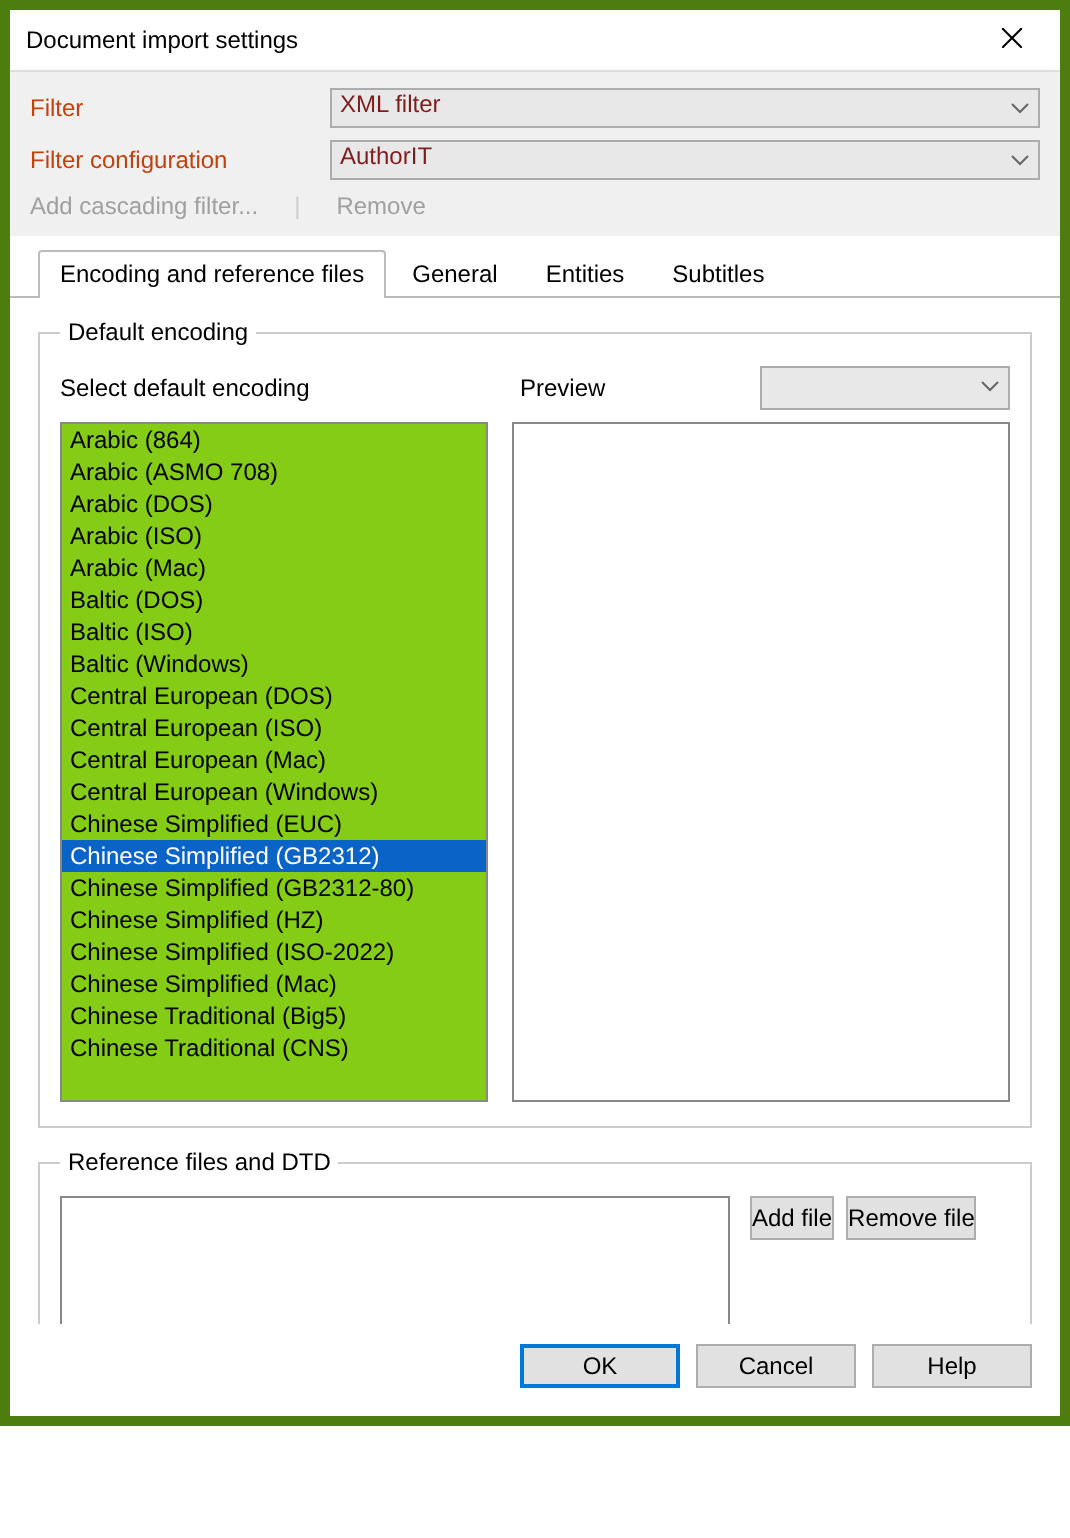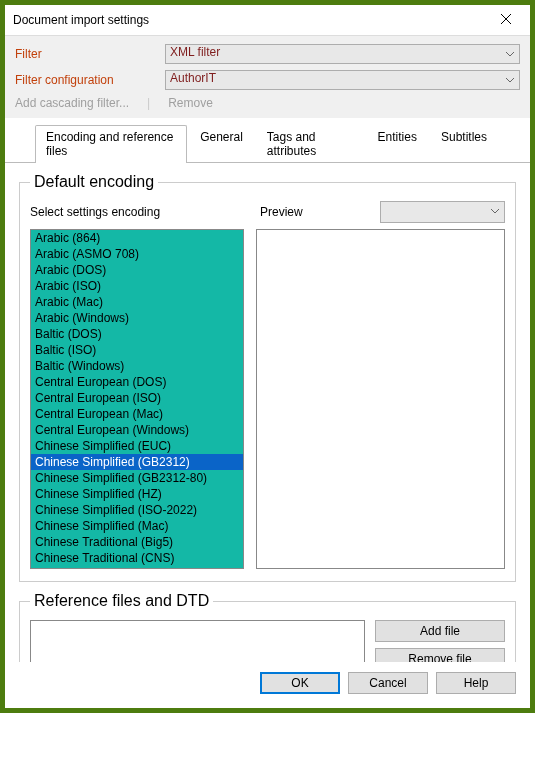--- a/index.html
+++ b/index.html
@@ -9,39 +9,39 @@
   .close-btn{width:32px;height:24px;display:flex;align-items:center;justify-content:center;cursor:default}
   .close-btn svg{width:10px;height:10px;stroke:#000;stroke-width:1}
   .filter-area{background:#f0f0f0;padding:8px 10px 4px 10px}
   .row{display:flex;align-items:center;margin-bottom:6px}
   .row .lbl{width:150px;color:#c2410c}
   .combo{flex:1;height:20px;border:1px solid #adadad;background:#e8e8e8;color:#7f1d1d;display:flex;padding:0 4px;box-sizing:border-box;position:relative}
   .combo .chev{position:absolute;right:4px;top:3px}
   .chev svg{width:10px;height:10px;stroke:#666;fill:none;stroke-width:1}
   .link-row{display:flex;gap:18px;margin-top:0;color:#a0a0a0;padding-bottom:4px}
   .link-row span{cursor:default}
-  .tabs{display:flex;padding:0 30px;margin-top:6px;border-bottom:1px solid #bbb}
+  .tabs{display:flex;align-items:flex-end;padding:0 14px;margin-top:6px;border-bottom:1px solid #bbb}
   .tab{padding:4px 10px 5px 10px;border:1px solid transparent;border-bottom:none;margin-right:2px;position:relative;top:1px;color:#000;cursor:default}
   .tab.active{border-color:#bbb;background:#fff;border-top-left-radius:2px;border-top-right-radius:2px}
   .tab-body{flex:1;padding:10px 14px 8px 14px;overflow:hidden;display:flex;flex-direction:column}
   fieldset{border:1px solid #ccc;margin:0 0 10px 0;padding:10px 10px 12px 10px}
-  legend{padding:0 4px;font-size:16px}
+  legend{padding:0 4px;font-size:12px}
   .enc-row1{display:flex;align-items:center;margin-bottom:6px}
   .enc-row1 .left{width:220px}
   .enc-row1 .mid{width:120px;margin-left:10px}
   .drop{flex:1;height:20px;border:1px solid #adadad;background:#e8e8e8;position:relative}
   .drop .chev{position:absolute;right:4px;top:3px}
   .enc-row2{display:flex;gap:12px}
-  .listbox{width:214px;height:340px;border:1px solid #888;background:#14b8a6;overflow-y:scroll;box-sizing:border-box}
+  .listbox{width:214px;height:340px;border:1px solid #888;background:#84cc16;overflow-y:scroll;box-sizing:border-box}
   .listbox .item{padding:0 4px;line-height:16px;white-space:nowrap;cursor:default}
   .listbox .item.sel{background:#0a64c8;color:#fff}
   .preview{flex:1;height:340px;border:1px solid #888;background:#fff;overflow:auto;box-sizing:border-box}
   .ref-body{display:flex;gap:10px}
   .ref-list{flex:1;height:110px;border:1px solid #888;background:#fff}
-  .ref-btns{display:flex;flex-direction:column;gap:6px;width:130px}
+  .ref-btns{display:flex;flex-direction:row;gap:6px;width:130px}
   .btn{height:22px;border:1px solid #adadad;background:#e1e1e1;display:flex;align-items:center;justify-content:center;cursor:default;box-sizing:border-box}
   .btn.default{border:2px solid #0078d7}
   .dtd-row{display:flex;align-items:center;gap:8px;margin-top:10px}
   .dtd-row .lbl{width:92px}
   .dtd-field{flex:1;height:20px;border:1px solid #adadad;background:#fff}
   .dlg-btns{display:flex;justify-content:flex-end;gap:8px;padding:10px 14px 14px 0}
   .dlg-btns .btn{width:80px}
   ::-webkit-scrollbar{width:16px;height:16px}
   ::-webkit-scrollbar-track{background:#f0f0f0}
   ::-webkit-scrollbar-thumb{background:#c2c2c2;border:1px solid #a0a0a0}
@@ -86,46 +86,44 @@
     <div class="link-row">
       <span>Add cascading filter...</span>
       <span style="color:#ccc">|</span>
       <span>Remove</span>
     </div>
   </div>
 
   <div class="tabs">
     <div class="tab active">Encoding and reference files</div>
     <div class="tab">General</div>
-    <div class="tab">Tags and attributes</div>
     <div class="tab">Entities</div>
     <div class="tab">Subtitles</div>
   </div>
 
   <div class="tab-body">
 
     <fieldset>
       <legend>Default encoding</legend>
       <div class="enc-row1">
-        <span class="left">Select settings encoding</span>
+        <span class="left">Select default encoding</span>
         <span class="mid">Preview</span>
         <div class="drop">
           <span class="chev"><svg viewBox="0 0 10 10">
                 <polyline points="1,3 5,7 9,3"></polyline>
               </svg></span>
         </div>
       </div>
       <div class="enc-row2">
         <div class="listbox" id="enc-list">
             <div class="item">Arabic (864)</div>
             <div class="item">Arabic (ASMO 708)</div>
             <div class="item">Arabic (DOS)</div>
             <div class="item">Arabic (ISO)</div>
             <div class="item">Arabic (Mac)</div>
-            <div class="item">Arabic (Windows)</div>
             <div class="item">Baltic (DOS)</div>
             <div class="item">Baltic (ISO)</div>
             <div class="item">Baltic (Windows)</div>
             <div class="item">Central European (DOS)</div>
             <div class="item">Central European (ISO)</div>
             <div class="item">Central European (Mac)</div>
             <div class="item">Central European (Windows)</div>
             <div class="item">Chinese Simplified (EUC)</div>
             <div class="item sel">Chinese Simplified (GB2312)</div>
             <div class="item">Chinese Simplified (GB2312-80)</div>

